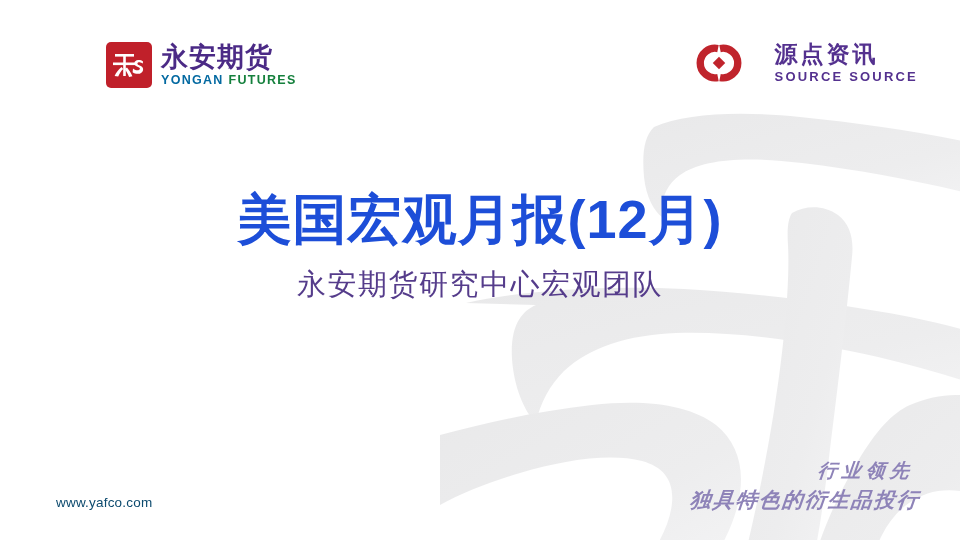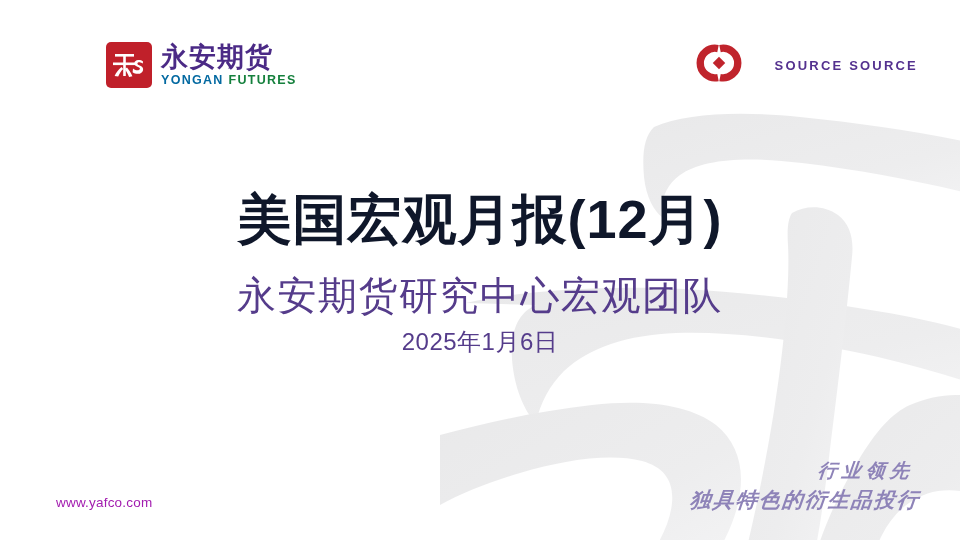--- a/index.html
+++ b/index.html
@@ -88,22 +88,22 @@
     z-index:2;
   }
   .main-title {
     font-size:54px;
     line-height:1.15;
     font-weight:bold;
     letter-spacing:1px;
     white-space:nowrap;
   }
   .subtitle {
-    margin-top:22px;
-    font-size:39px;
+    margin-top:16px;
+    font-size:29px;
     line-height:1.25;
     letter-spacing:1.5px;
     white-space:nowrap;
   }
   .date-line {
     margin-top:6px;
     font-size:24px;
     line-height:1.25;
     letter-spacing:0.5px;
     white-space:nowrap;
@@ -230,30 +230,30 @@
 
           <path d="M45 8.5 A14.8 14.8 0 1 0 45 37.5"></path>
 
           <path d="M47 8.5 A14.8 14.8 0 1 1 47 37.5"></path>
         </g>
 
         <rect x="41.6" y="18.6" width="8.8" height="8.8" transform="rotate(45 46 23)" fill="#c0242c"></rect>
       </svg>
     </div>
     <div class="sp-wordmark">
+      <div class="sp-cn" style="color:#54318f">源点资讯</div>
       <div class="sp-en" style="color:#54318f">SOURCE SOURCE</div>
     </div>
   </div>
 
   <div class="title-block">
-    <div class="main-title" style="color:#0f172a">美国宏观月报(12月)</div>
+    <div class="main-title" style="color:#1d4ed8">美国宏观月报(12月)</div>
     <div class="subtitle" style="color:#553c8b">永安期货研究中心宏观团队</div>
-    <div class="date-line" style="color:#553c8b">2025年1月6日</div>
-  </div>
-
-  <div class="site-url" style="color:#a21caf">www.yafco.com</div>
+  </div>
+
+  <div class="site-url" style="color:#0c4a6e">www.yafco.com</div>
 
   <div class="tagline">
     <div class="tagline-l1" style="color:#8e83b8">行业领先</div>
     <div class="tagline-l2" style="color:#8e83b8">独具特色的衍生品投行</div>
   </div>
 
 </div>
 
 </body></html>

